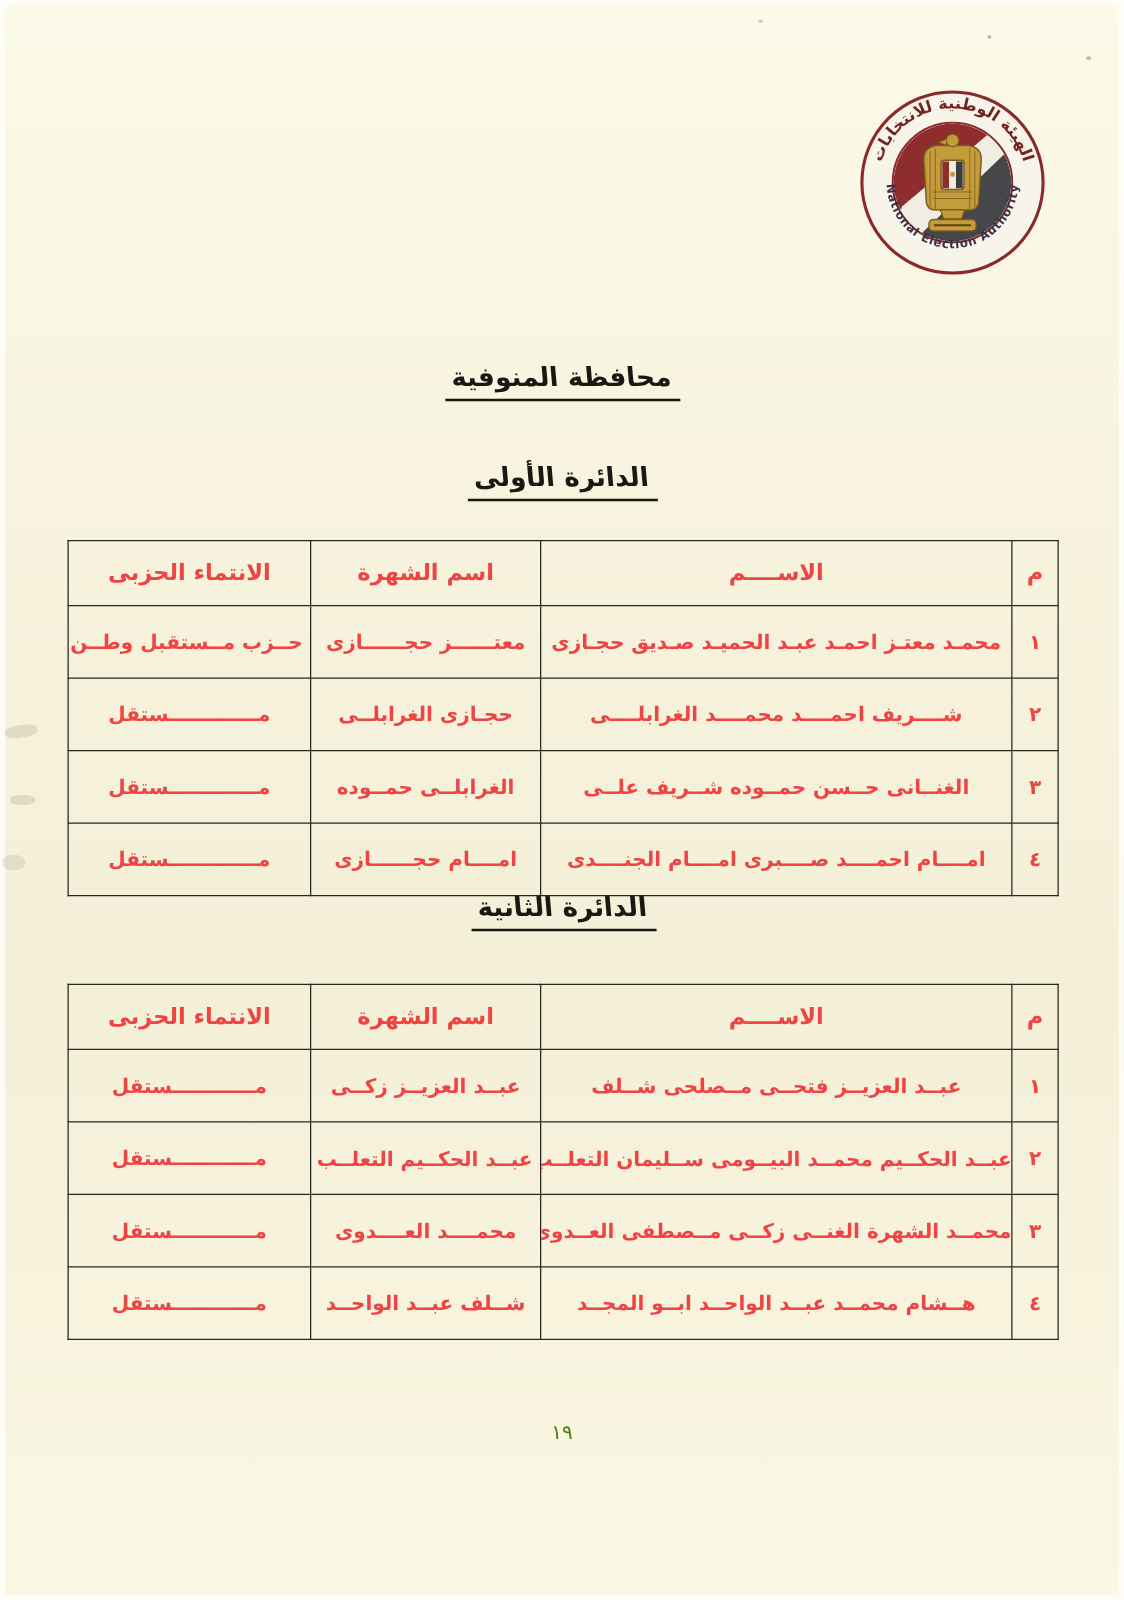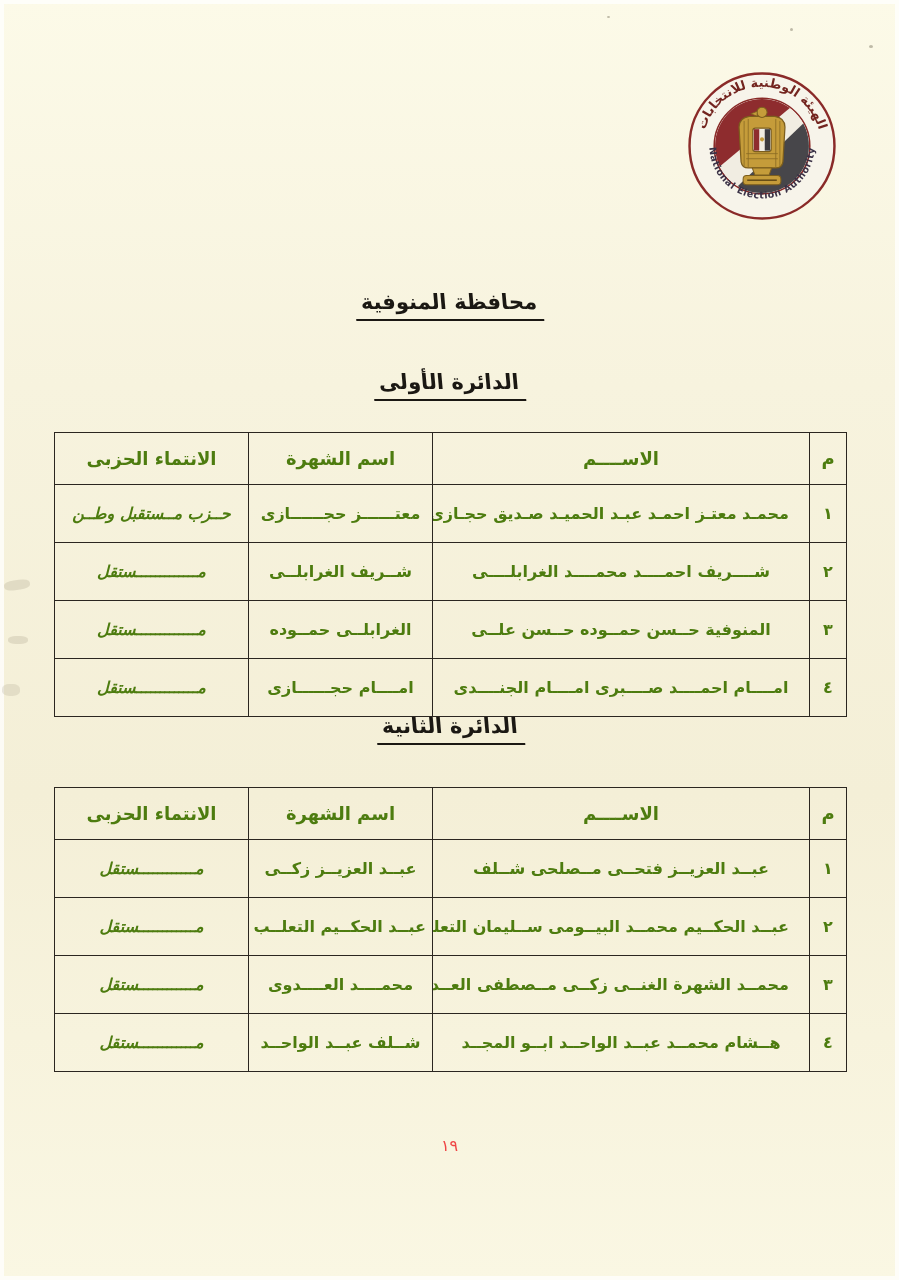--- a/index.html
+++ b/index.html
@@ -26,31 +26,31 @@
   table.cands{
     position:absolute;left:54px;width:792px;direction:rtl;
     border-collapse:collapse;table-layout:fixed;
     background:transparent;
   }
   #table1{top:432px;}
   #table2{top:787px;}
   table.cands td,table.cands th{
     border:1.6px solid #2b2620;overflow:hidden;white-space:nowrap;
     text-align:center;vertical-align:middle;
-    font-weight:bold;color:#4d7c0f;
+    font-weight:bold;color:#ef4444;
   }
   table.cands th{height:49px;font-size:18px;}
   table.cands td{height:55px;font-size:16px;}
   td.idx{font-size:15px;}
-  td.name{font-size:15.5px;padding:0 20px;margin-left:24px;}
+  td.name{font-size:15.5px;padding:0 0;margin-left:24px;}
   td.known{font-size:16px;padding:0 6px;}
-  td.party{font-size:16px;padding:0 6px;font-style:italic;}
+  td.party{font-size:16px;padding:0 6px;}
   
   .pageno{position:absolute;left:0;top:1136px;width:899px;text-align:center;
-    font-size:16px;color:#ef4444;letter-spacing:2px;}
+    font-size:16px;color:#4d7c0f;letter-spacing:2px;}
   
   .speck{position:absolute;border-radius:50%;background:#8d8672;opacity:.55;}
   .smudge{position:absolute;background:#b9b29a;opacity:.35;border-radius:40%;}
 </style>
 </head>
 <body>
 
 <div class="paper-edge"></div>
 
 <div class="logo">
@@ -132,26 +132,26 @@
   </tr>
   <tr>
     <td class="idx">١</td>
     <td class="name">محمـد معتـز احمـد عبـد الحميـد صـديق حجـازى</td>
     <td class="known">معتــــــز حجــــــازى</td>
     <td class="party">حــزب مــستقبل وطــن</td>
   </tr>
   <tr>
     <td class="idx">٢</td>
     <td class="name">شــــريف احمــــد محمــــد الغرابلــــى</td>
-    <td class="known">شــريف الغرابلــى</td>
+    <td class="known">حجـازى الغرابلــى</td>
     <td class="party">مـــــــــــــستقل</td>
   </tr>
   <tr>
     <td class="idx">٣</td>
-    <td class="name">المنوفية حــسن حمــوده حــسن علــى</td>
+    <td class="name">الغنــانى حــسن حمــوده شــريف علــى</td>
     <td class="known">الغرابلــى حمــوده</td>
     <td class="party">مـــــــــــــستقل</td>
   </tr>
   <tr>
     <td class="idx">٤</td>
     <td class="name">امــــام احمــــد صــــبرى امــــام الجنــــدى</td>
     <td class="known">امــــام حجــــــازى</td>
     <td class="party">مـــــــــــــستقل</td>
   </tr>
 </tbody>

